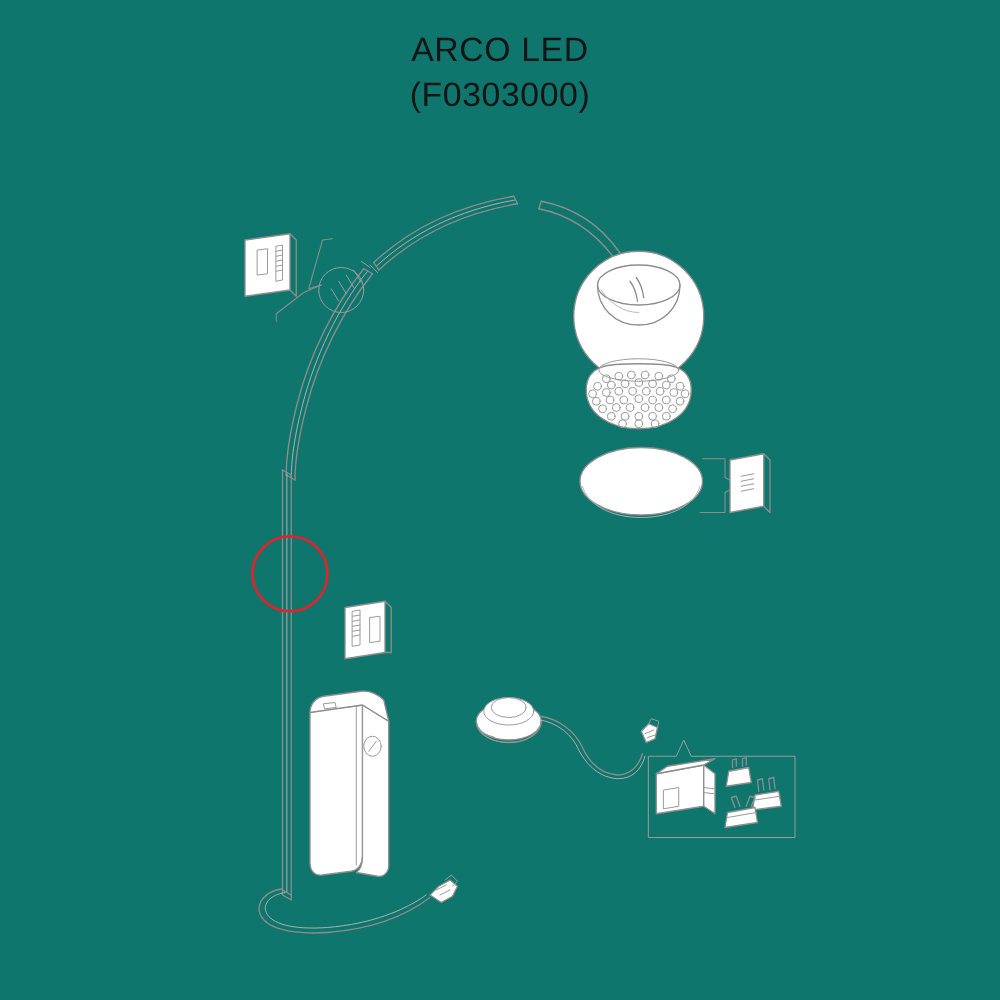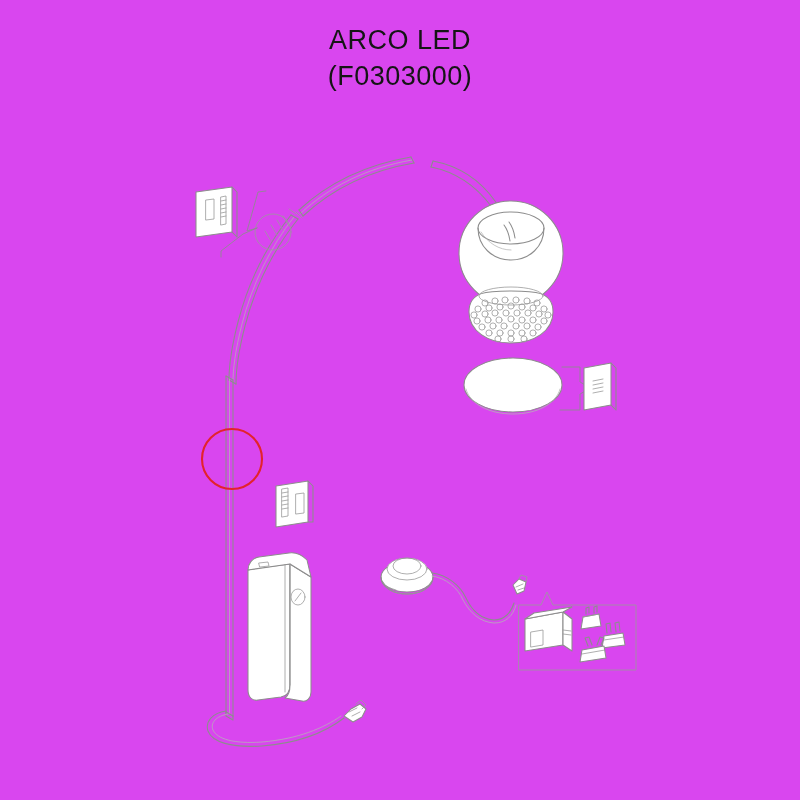--- a/index.html
+++ b/index.html
@@ -12,21 +12,21 @@
     width: 800px;
     height: 800px;
     font-family: "Liberation Sans", sans-serif;
     color: #111111;
     overflow: hidden;
   }
   #page {
     position: relative;
     width: 800px;
     height: 800px;
-    background: #d946ef;
+    background: #0f766e;
   }
   .title-block {
     position: absolute;
     top: 22px;
     left: 0;
     width: 800px;
     text-align: center;
     user-select: none;
   }
   .title-line1 {

